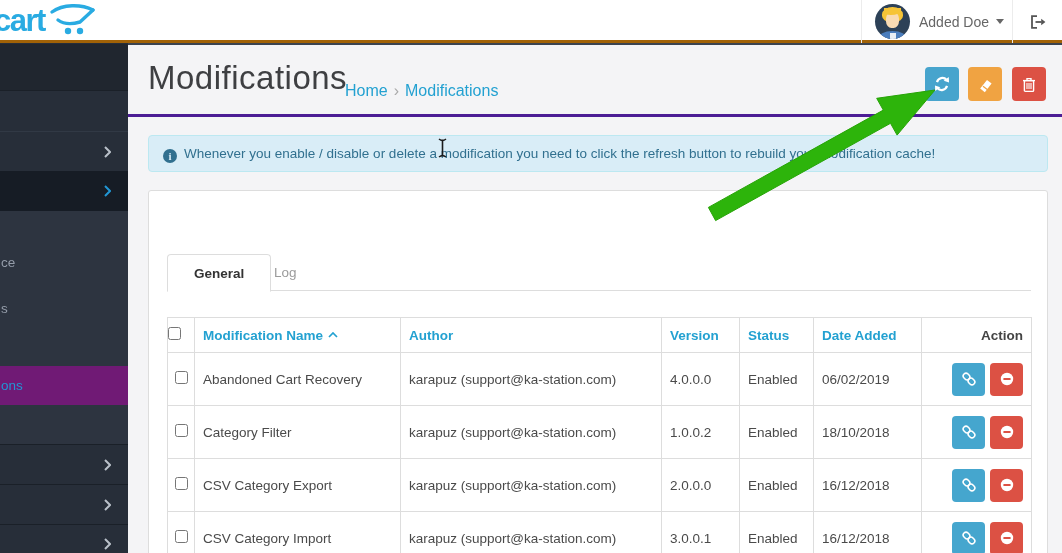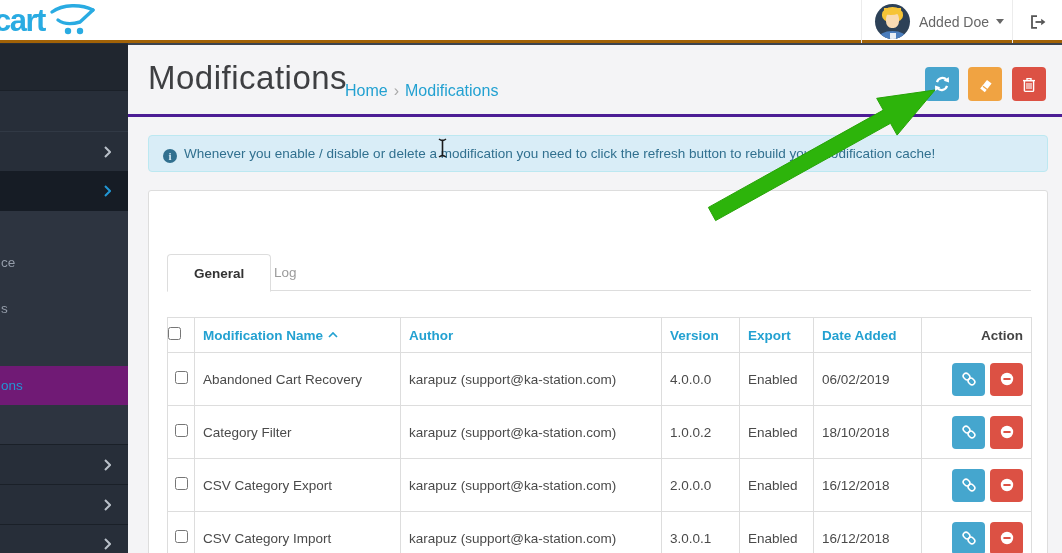--- a/index.html
+++ b/index.html
@@ -207,21 +207,21 @@
             <col class="col-action">
         </colgroup>
         <thead>
           <tr>
             <th class="cell-check"><input type="checkbox" style=""></th>
             <th><span>Modification Name</span><svg class="sort-caret" width="10" height="6" viewBox="0 0 10 6">
                   <polyline points="1,5 5,1 9,5" fill="none" stroke="#23a1d1" stroke-width="1.7"></polyline>
                 </svg></th>
             <th>Author</th>
             <th>Version</th>
-            <th>Export</th>
+            <th>Status</th>
             <th>Date Added</th>
             <th class="th-action">Action</th>
           </tr>
         </thead>
         <tbody>
           <tr>
             <td class="cell-check"><input type="checkbox" style=""></td>
             <td>Abandoned Cart Recovery</td>
             <td>karapuz (support@ka-station.com)</td>
             <td>4.0.0.0</td>

